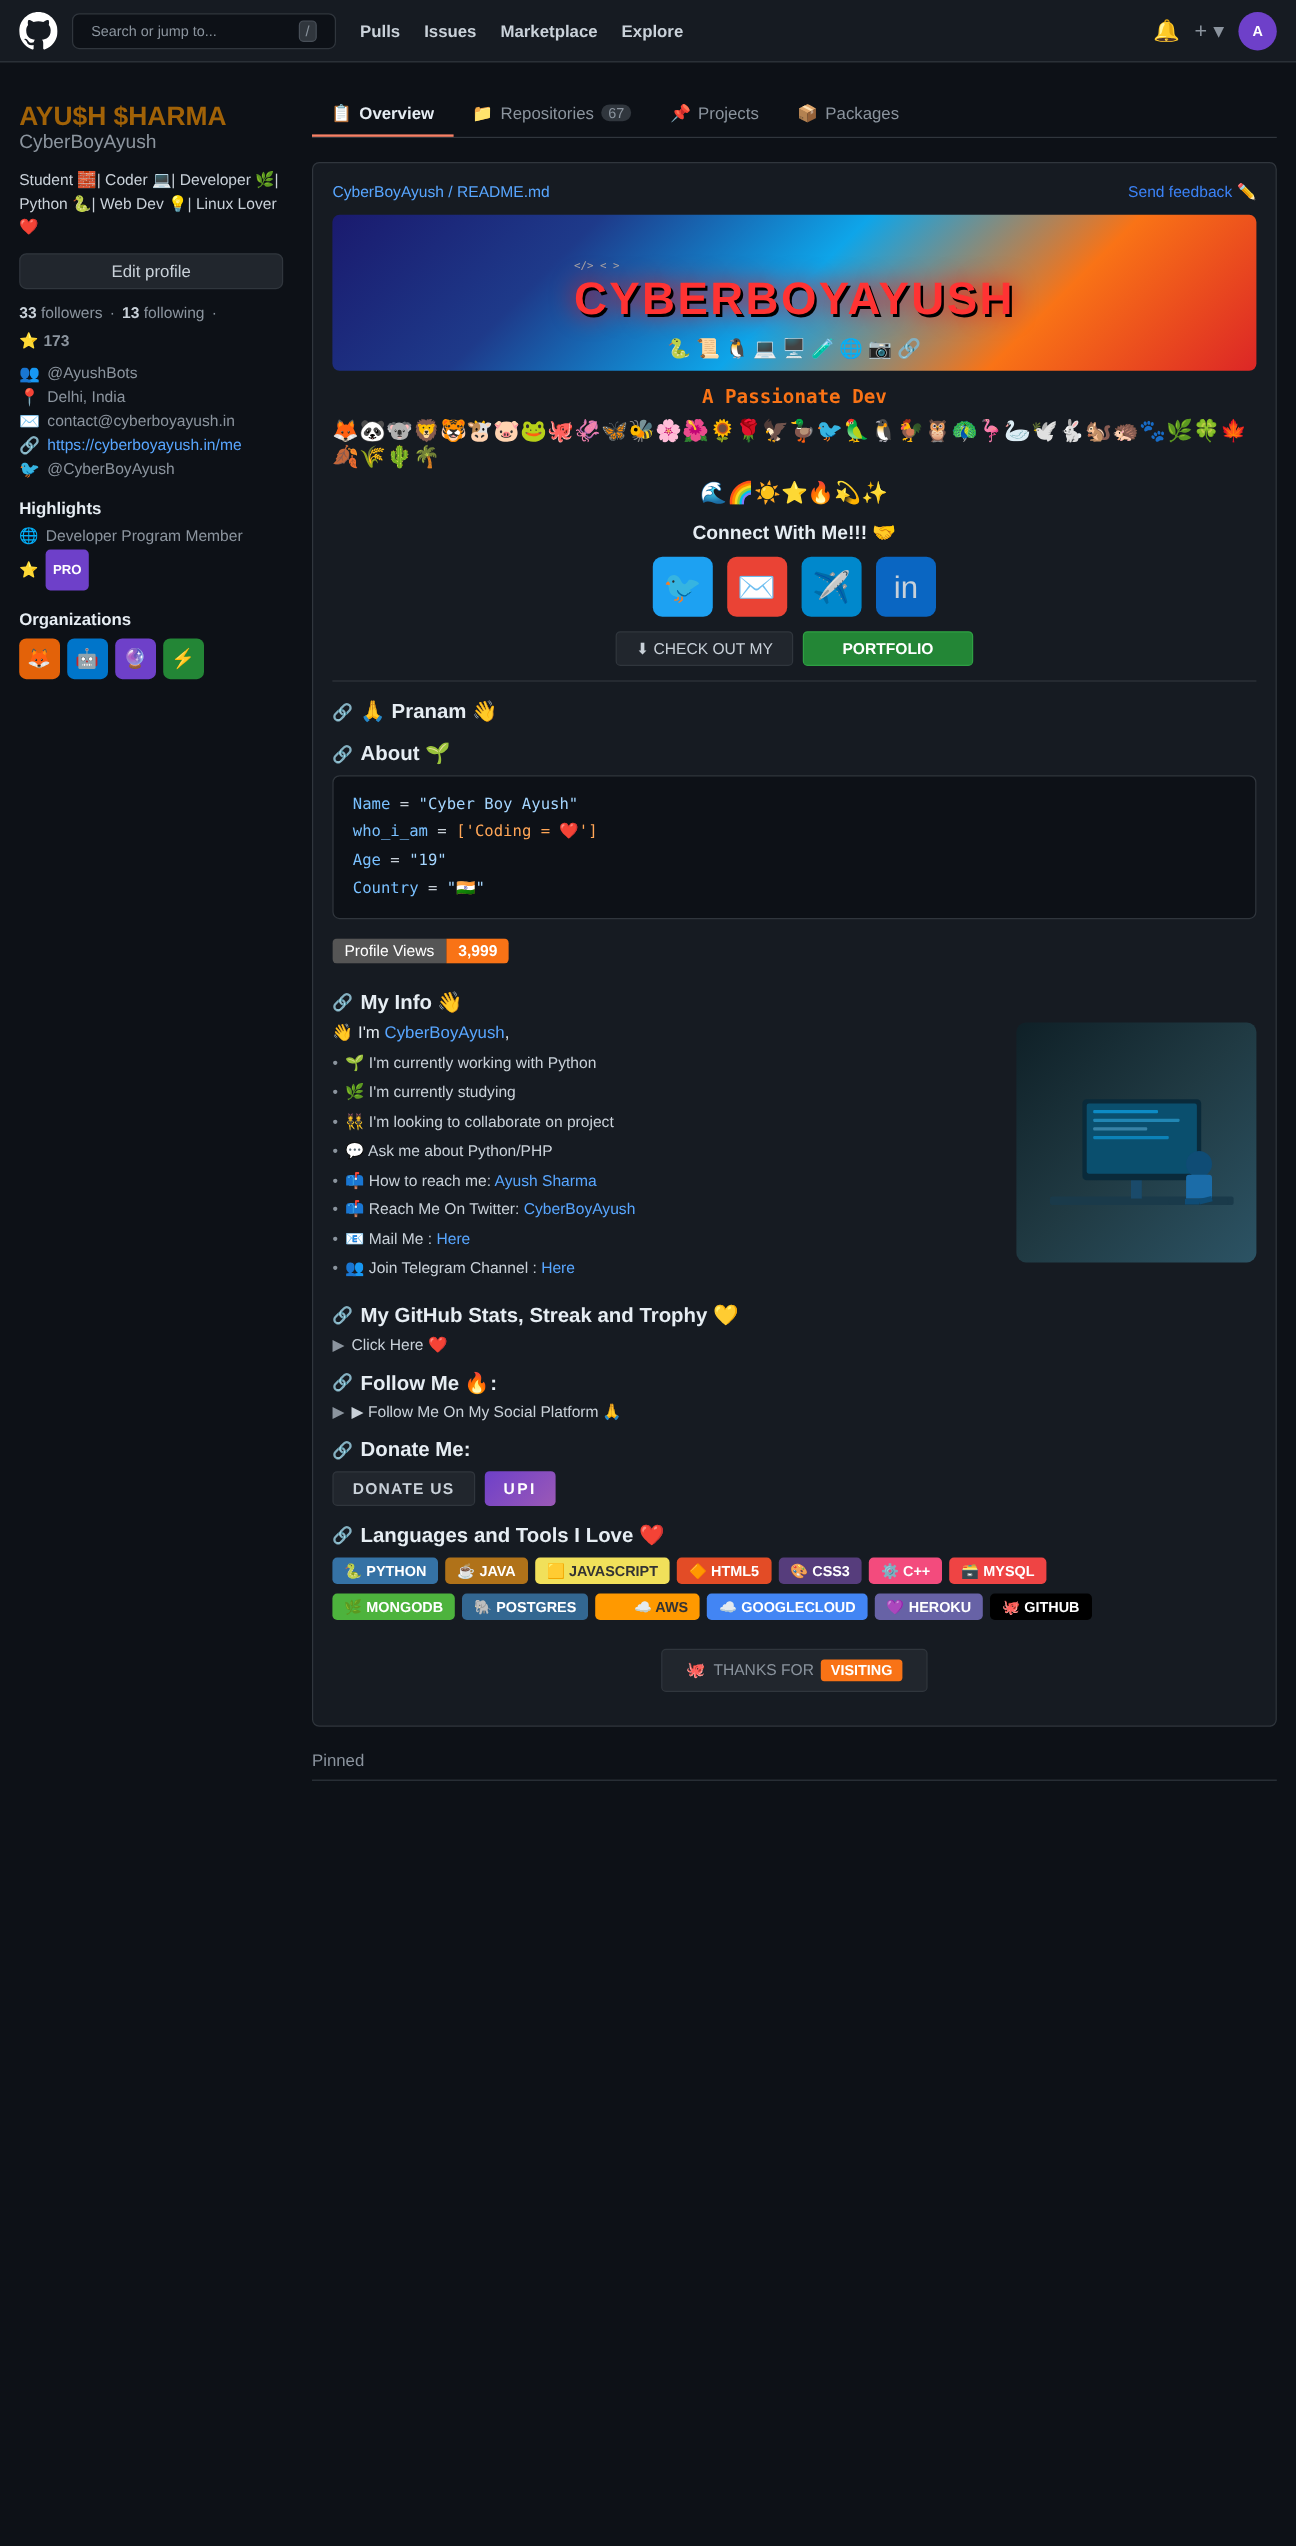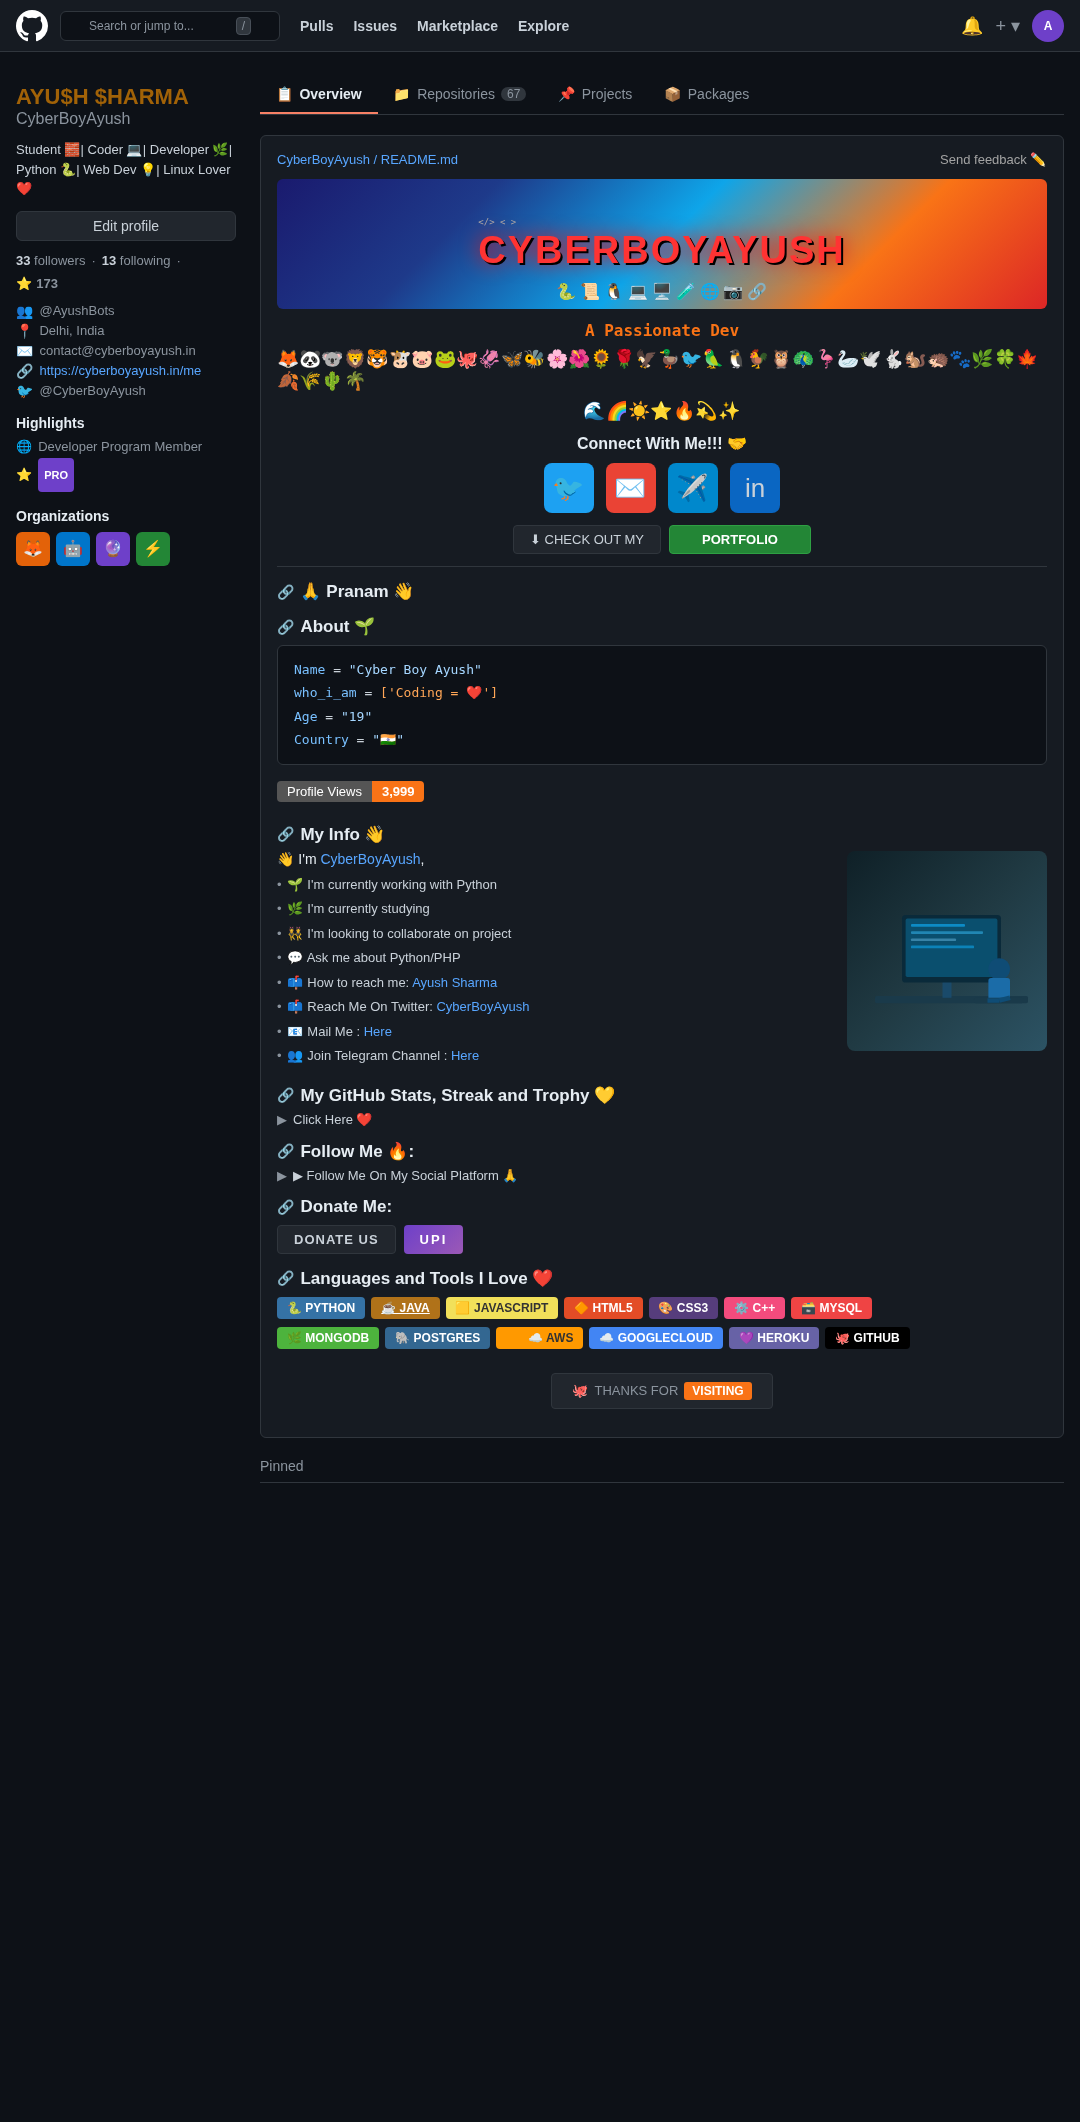--- a/index.html
+++ b/index.html
@@ -27,21 +27,21 @@
     .header-logo {
       width: 32px;
       height: 32px;
       fill: #fff;
     }
     .header-search {
       background: #0d1117;
       border: 1px solid #30363d;
       border-radius: 6px;
       color: #8b949e;
-      padding: 5px 28px;
+      padding: 5px 15px;
       font-size: 13px;
       width: 220px;
       display: flex;
       align-items: center;
       justify-content: space-between;
       cursor: text;
     }
     .header-search span { color: #8b949e; font-size: 12px; }
     .kbd {
       background: #30363d;
@@ -291,21 +291,21 @@
     .readme-card-header {
       display: flex;
       justify-content: space-between;
       align-items: center;
       font-size: 13px;
       color: #8b949e;
       margin-bottom: 12px;
     }
     .readme-card-header a { color: #58a6ff; text-decoration: none; }
     .readme-send-feedback {
-      color: #a3a3a3;
+      color: #3b82f6;
       font-size: 13px;
       cursor: pointer;
       display: flex;
       align-items: center;
       gap: 4px;
       margin-left: 36px;
     }
 
     
     .banner-img {
@@ -563,21 +563,21 @@
       padding: 4px 10px;
       border-radius: 4px;
       font-size: 12px;
       font-weight: 600;
       display: flex;
       align-items: center;
       gap: 4px;
       color: white;
     }
     .tool-python { background: #3572A5; }
-    .tool-java { background: #b07219; text-decoration: underline; }
+    .tool-java { background: #b07219; }
     .tool-javascript { background: #f1e05a; color: #333; }
     .tool-html5 { background: #e34c26; }
     .tool-css3 { background: #563d7c; }
     .tool-cpp { background: #f34b7d; }
     .tool-mysql { background: #ef4444; }
     .tool-mongodb { background: #4db33d; }
     .tool-postgres { background: #336791; }
     .tool-aws { background: #FF9900; color: #333; padding-left: 32px; }
     .tool-googlecloud { background: #4285F4; }
     .tool-heroku { background: #6762a6; }

